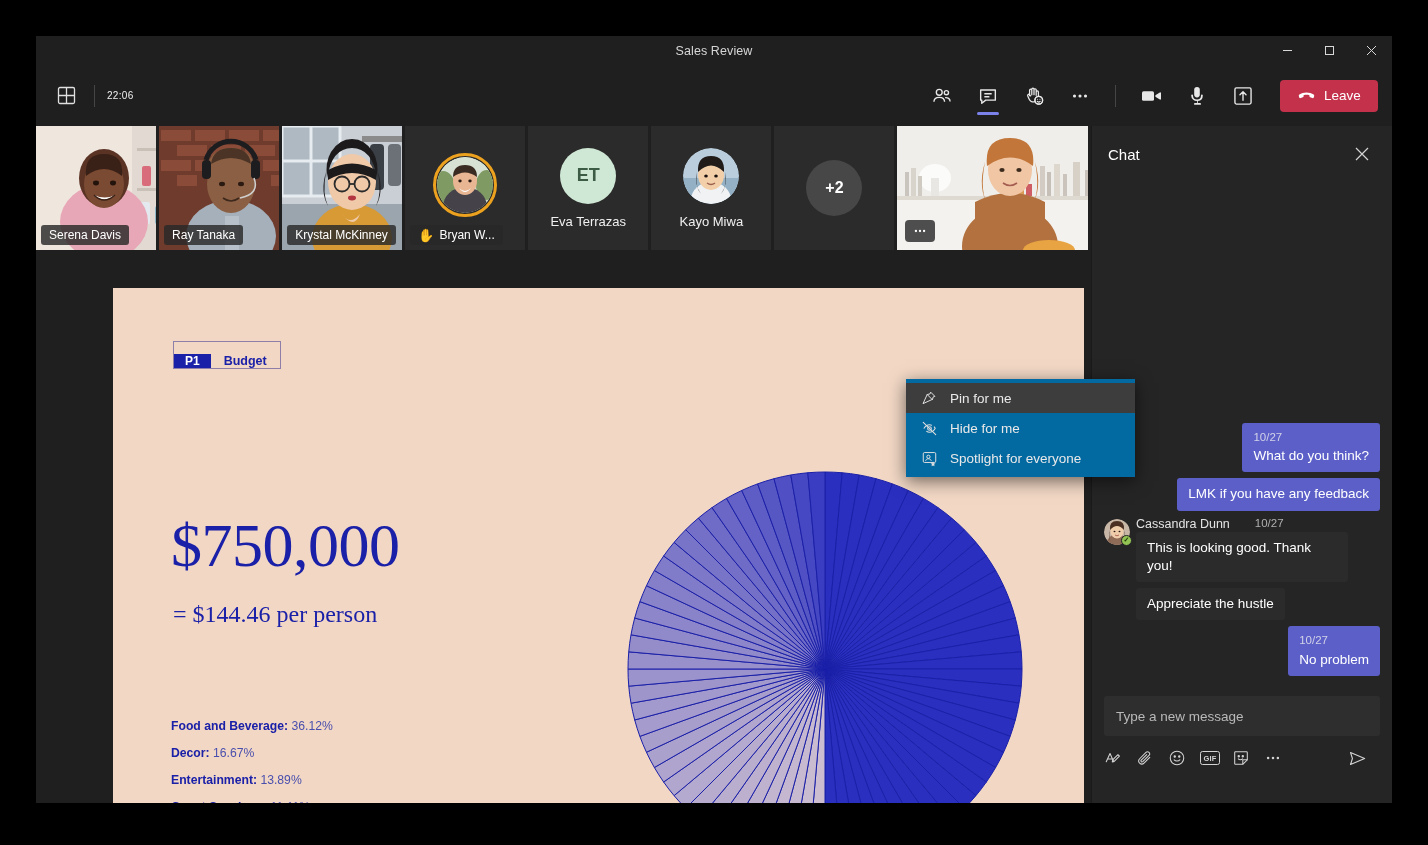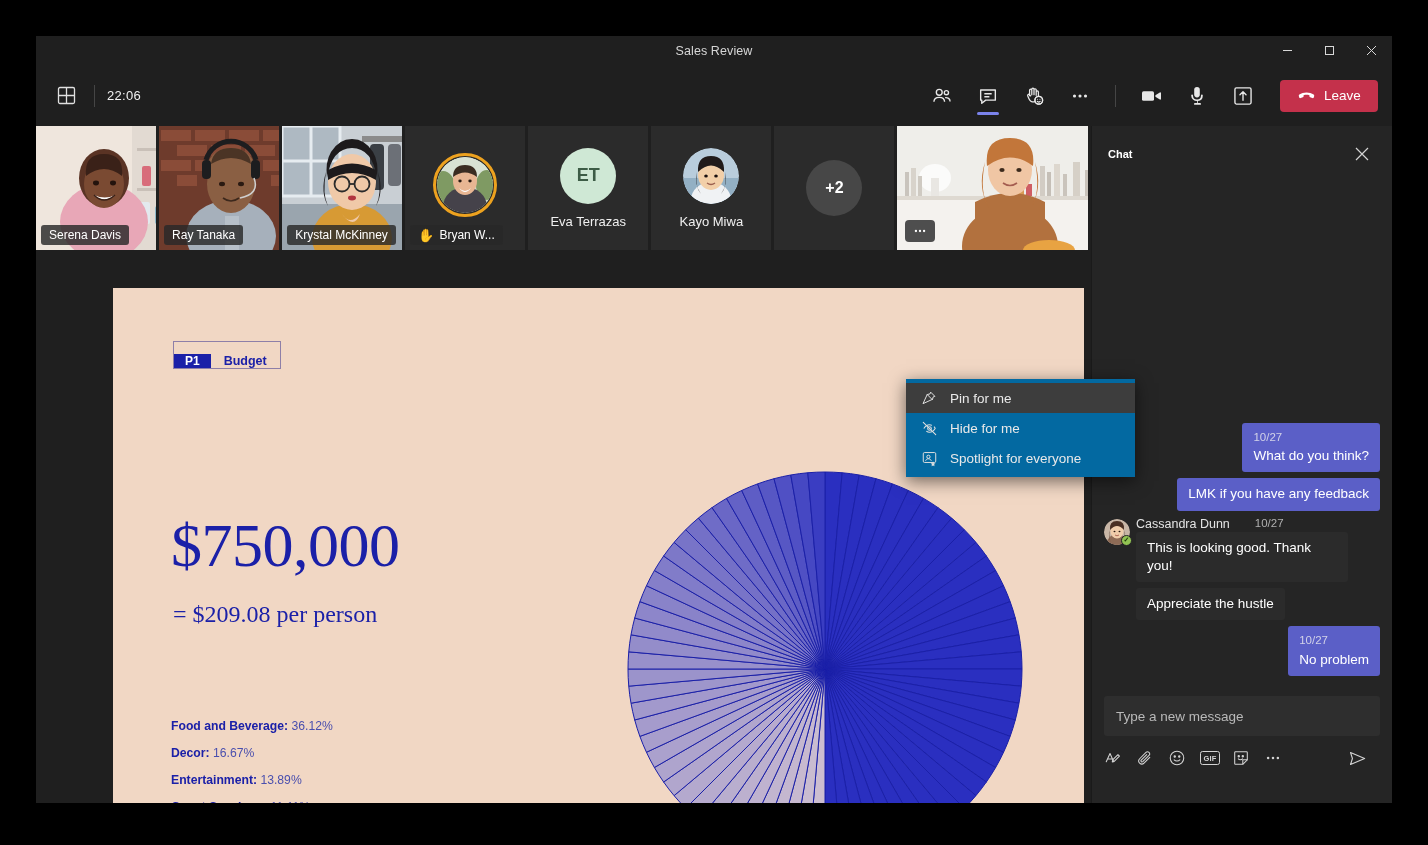--- a/index.html
+++ b/index.html
@@ -56,21 +56,21 @@
     display: flex; align-items: center; padding-left: 14px; gap: 0;
   }
   .grid-btn {
     width: 32px; height: 32px;
     display: flex; align-items: center; justify-content: center;
     border-radius: 3px; cursor: pointer;
   }
   .tb-sep {
     width: 1px; height: 22px; background: #454545; margin: 0 12px;
   }
-  .clock { font-size: 13px; color: #f0f0f0; letter-spacing: .3px; }
+  .clock { font-size: 10px; color: #f0f0f0; letter-spacing: .3px; }
   #toolbar .right {
     margin-left: auto; display: flex; align-items: center;
     padding-right: 14px; gap: 0;
   }
   .tb-icon {
     position: relative;
     width: 40px; height: 40px;
     display: flex; align-items: center; justify-content: center;
     border-radius: 4px; cursor: pointer; color: #e8e8e8;
     margin: 0 3px;
@@ -219,21 +219,21 @@
   #chat {
     position: absolute; right: 0; top: 90px;
     width: 301px; height: 677px;
     background: #252525;
     border-left: 1px solid #1a1a1a;
   }
   #chat-head {
     height: 56px; display: flex; align-items: center;
     padding: 0 16px;
   }
-  #chat-head .ctitle { font-size: 11px; font-weight: 700; color: #fff; }
+  #chat-head .ctitle { font-size: 15px; font-weight: 400; color: #fff; }
   #chat-close {
     margin-left: auto; width: 28px; height: 28px; border-radius: 3px;
     display: flex; align-items: center; justify-content: center;
     color: #d4d4d4; cursor: pointer;
   }
 
   #chat-body {
     position: absolute; left: 0; top: 56px; right: 0; bottom: 113px;
     padding: 0 12px 8px 12px;
     display: flex; flex-direction: column; justify-content: flex-end;
@@ -601,21 +601,21 @@
       </div>
     </div>
 
     <div id="slide">
       <div class="badge-wrap">
         <div class="badge-p">P1</div>
         <div class="badge-l">Budget</div>
       </div>
 
       <div class="big-amount">$750,000</div>
-      <div class="per-person">= $209.08 per person</div>
+      <div class="per-person">= $144.46 per person</div>
 
 
       <div class="legend" id="legend-root">
             <div class="row"><b>Food and Beverage:</b><span> 36.12%</span></div>
             <div class="row"><b>Decor:</b><span> 16.67%</span></div>
             <div class="row"><b>Entertainment:</b><span> 13.89%</span></div>
             <div class="row"><b>Guest Speakers:</b><span> 11.11%</span></div>
           </div>
 
       <div id="pie">

